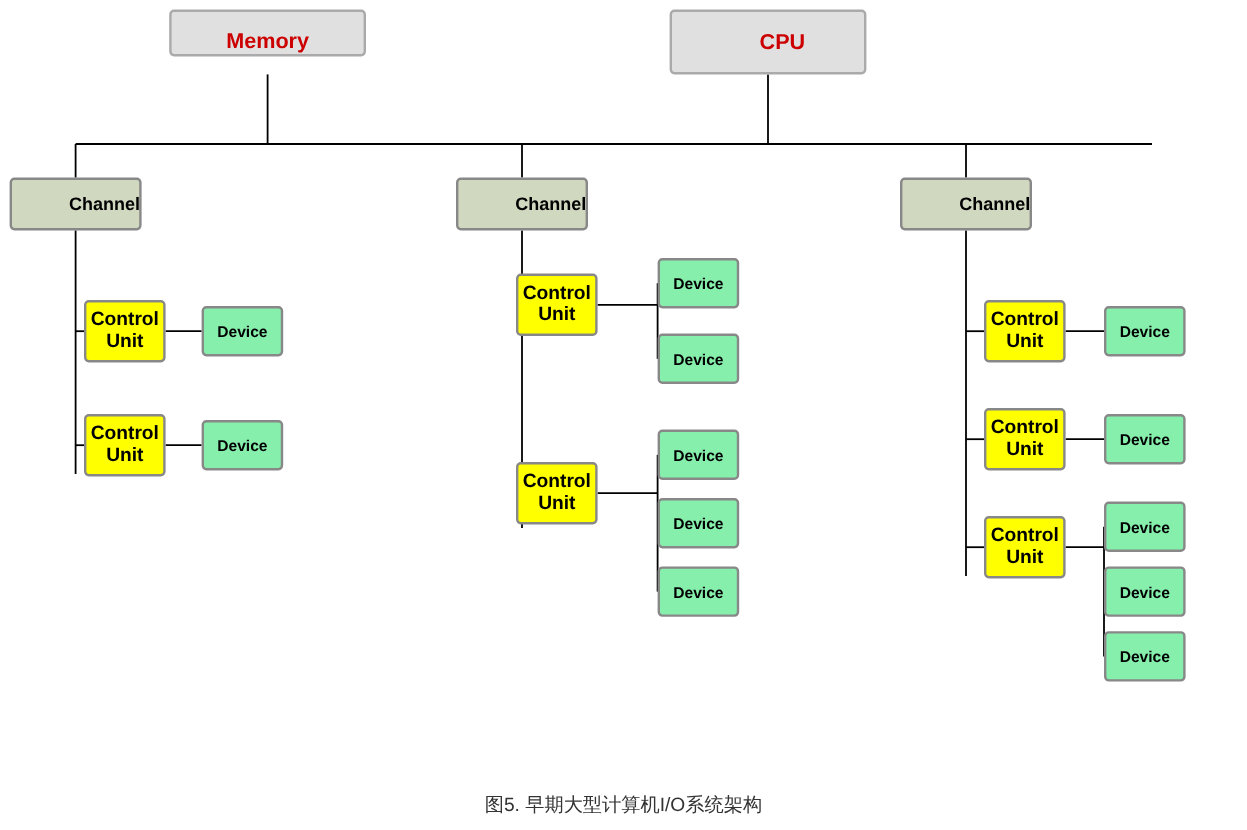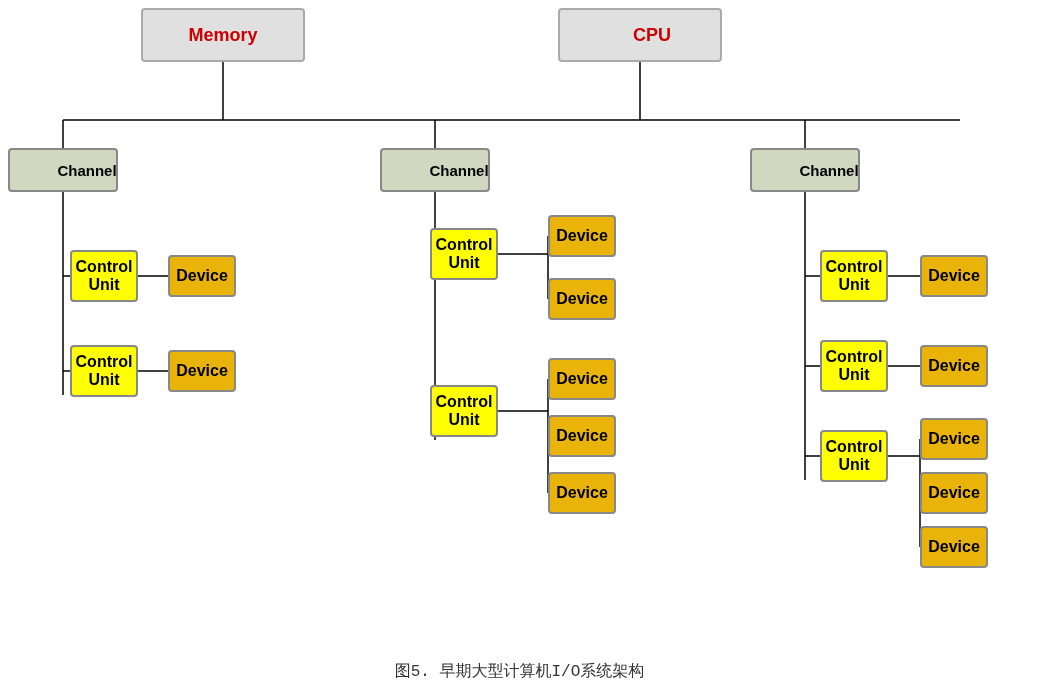--- a/index.html
+++ b/index.html
@@ -59,26 +59,26 @@
       justify-content: center;
       font-size: 16px;
       font-weight: bold;
       color: #000;
       text-align: center;
     }
 
     .node-device {
       position: absolute;
       border: 2px solid #888;
-      background: #eab308;
-      border-radius: 4px;
-      display: flex;
-      align-items: center;
-      justify-content: center;
-      font-size: 16px;
+      background: #86efac;
+      border-radius: 4px;
+      display: flex;
+      align-items: center;
+      justify-content: center;
+      font-size: 13px;
       font-weight: bold;
       color: #000;
       text-align: center;
     }
 
     svg.lines {
       position: absolute;
       top: 0;
       left: 0;
       width: 1039px;
@@ -92,21 +92,20 @@
 
     .caption {
       text-align: center;
       font-size: 16px;
       color: #333;
       padding: 8px 0;
       height: 42px;
       display: flex;
       align-items: center;
       justify-content: center;
-      font-family: Liberation Mono, monospace;
     }
   </style>
 </head>
 <body>
 
 <div class="diagram-container">
   <svg class="lines">
 
     <line x1="223" y1="62" x2="223" y2="120"></line>
 
@@ -165,21 +164,21 @@
     <line x1="805" y1="456" x2="820" y2="456"></line>
 
     <line x1="888" y1="456" x2="920" y2="456"></line>
 
     <line x1="920" y1="439" x2="920" y2="547"></line>
     <line x1="920" y1="439" x2="920" y2="439"></line>
     <line x1="920" y1="493" x2="920" y2="493"></line>
     <line x1="920" y1="547" x2="920" y2="547"></line>
   </svg>
 
-  <div class="node-memory" style="left: 141px; top: 8px; width: 164px; height: 54px; color: rgb(204, 0, 0);">
+  <div class="node-memory" style="left: 141px; top: 8px; width: 164px; height: 39px; color: rgb(204, 0, 0); align-items: flex-end;">
     <span>Memory</span>
   </div>
 
   <div class="node-cpu" style="left: 558px; top: 8px; width: 164px; height: 54px; color: rgb(204, 0, 0); padding-left: 24px;">
     <span>CPU</span>
   </div>
 
   <div class="node-channel" style="left:8px;top:148px;width:110px;height:44px;">
     <span>Channel</span>
   </div>

